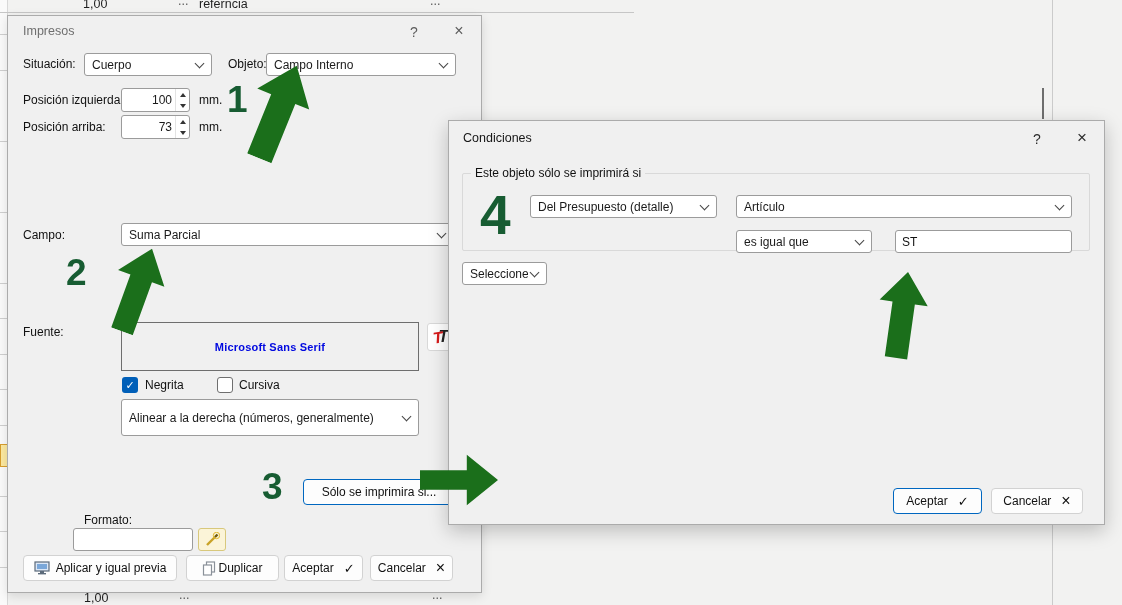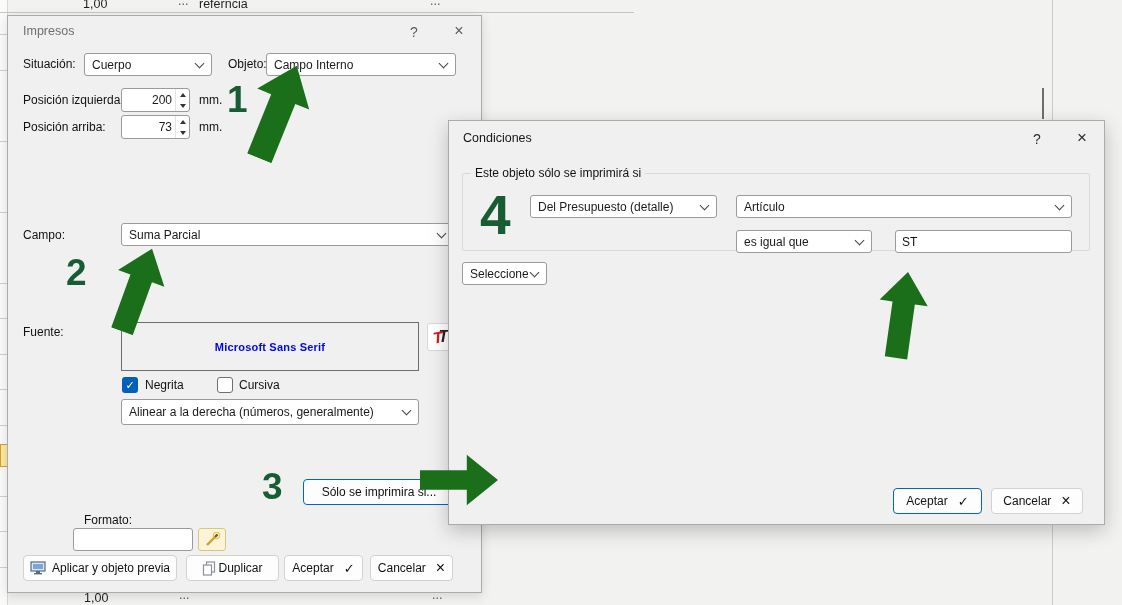--- a/index.html
+++ b/index.html
@@ -96,21 +96,21 @@
       <span class="chev"></span>
     </div>
     <span class="lbl" style="left:220px; top:41px;">Objeto:</span>
     <div class="combo" style="left:258px; top:37px; width:190px; height:23px;">
       <span class="txt">Campo Interno</span>
       <span class="chev"></span>
     </div>
 
     <span class="lbl" style="left:15px; top:77px;">Posición izquierda:</span>
     <div class="spin" style="left:113px; top:72px; width:69px; height:24px;">
-      <span class="val">200</span>
+      <span class="val">100</span>
       <span class="btns">
         <span class="sb">
             <span class="tri-up"></span>
           </span>
         <span class="sb">
             <span class="tri-dn"></span>
           </span>
       </span>
     </div>
     <span class="lbl" style="left:191px; top:77px;">mm.</span>
@@ -144,21 +144,21 @@
           <span class="t-black">T</span>
           <span class="t-red">T</span>
         </span>
     </div>
 
     <span class="checkbox cb-on" style="left:114px; top:361px;"><span>✓</span></span>
     <span class="lbl" style="left:137px; top:362px;">Negrita</span>
     <span class="checkbox cb-off" style="left:209px; top:361px;"></span>
     <span class="lbl" style="left:231px; top:362px;">Cursiva</span>
 
-    <div class="combo" style="left:113px; top:383px; width:298px; height:26px;">
+    <div class="combo" style="left:113px; top:383px; width:298px; height:37px;">
       <span class="txt">Alinear a la derecha (números, generalmente)</span>
       <span class="chev"></span>
     </div>
 
     <div class="btn btn-blue" style="left:295px; top:463px; width:152px; height:26px;">
       <span>Sólo se imprimira si...</span>
     </div>
 
     <span class="lbl" style="left:76px; top:497px;">Formato:</span>
     <input class="tinput" style="left: 65px; top: 512px; width: 120px; height: 23px;" value="">
@@ -170,21 +170,21 @@
       </svg>
     </div>
 
     <div class="btn" style="left:15px; top:539px; width:154px; height:26px; gap:6px;">
       <svg width="16" height="14" viewBox="0 0 16 14" class="arrow-svg">
         <rect x="1" y="1" width="14" height="9" fill="#dbe7f6" stroke="#5b6a7a" stroke-width="1.2"></rect>
         <rect x="3" y="3" width="10" height="5" fill="#7aa7d9"></rect>
         <rect x="6" y="10" width="4" height="2" fill="#5b6a7a"></rect>
         <rect x="4" y="12" width="8" height="1.4" fill="#5b6a7a"></rect>
       </svg>
-      <span>Aplicar y objeto previa</span>
+      <span>Aplicar y igual previa</span>
     </div>
     <div class="btn" style="left:178px; top:539px; width:93px; height:26px; gap:2px;">
       <svg width="14" height="15" viewBox="0 0 14 15" class="arrow-svg">
         <rect x="4.5" y="1" width="8" height="10" fill="#fff" stroke="#8a9199" stroke-width="1.2"></rect>
         <rect x="1.5" y="4" width="8" height="10" fill="#fff" stroke="#8a9199" stroke-width="1.2"></rect>
       </svg>
       <span>Duplicar</span>
     </div>
     <div class="btn" style="left:276px; top:539px; width:79px; height:26px;">
       <span>Aceptar</span>

